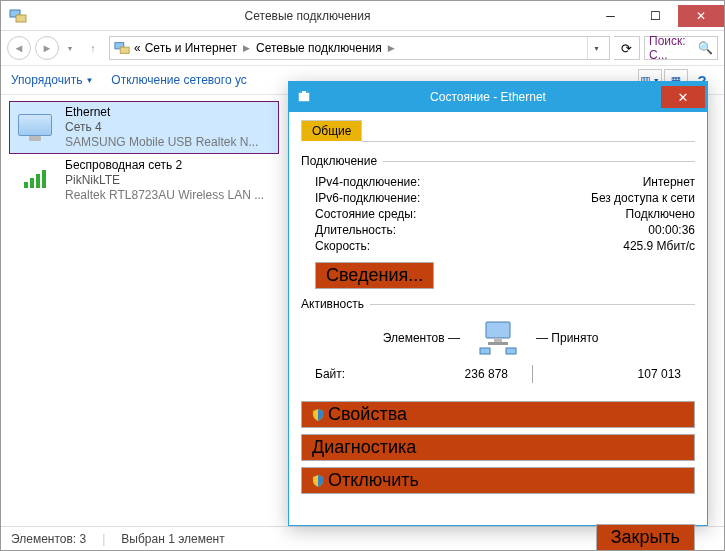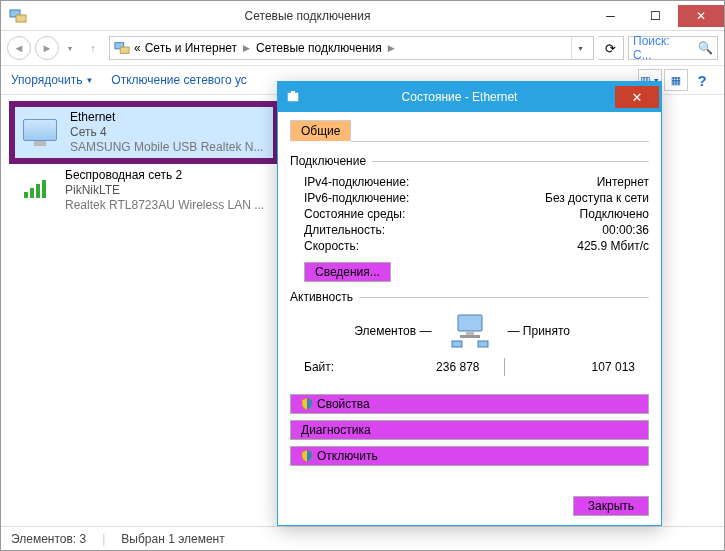--- a/index.html
+++ b/index.html
@@ -14,68 +14,68 @@
 .titlebar .winbtn.close { background: #c75050; color: #fff; width: 46px; }
 
 
 .navbar { height: 34px; display: flex; align-items: center; padding: 0 6px; gap: 4px; }
 .navbtn { width: 24px; height: 24px; border: 1px solid #ccc; border-radius: 50%; display: flex; align-items: center; justify-content: center; color: #999; font-size: 11px; background: #fff; }
 .navdrop { width: 14px; height: 22px; display: flex; align-items: center; justify-content: center; color: #888; font-size: 8px; }
 .addrbar { flex: 1; height: 24px; border: 1px solid #ccc; display: flex; align-items: center; padding: 0 4px; font-size: 12px; gap: 4px; }
 .addrbar .sep { color: #888; margin: 0 2px; font-size: 9px; }
 .addr-drop { width: 18px; text-align: center; color: #555; font-size: 8px; border-left: 1px solid #ddd; height: 100%; display:flex; align-items:center; justify-content:center;}
 .refresh { width: 26px; height: 24px; border: 1px solid #ccc; border-left: none; display: flex; align-items: center; justify-content: center; font-size: 13px; }
-.searchbox { width: 90px; height: 24px; border: 1px solid #ccc; display: flex; align-items: center; padding: 0 4px; font-size: 12px; color: #3b82f6; gap: 4px; }
+.searchbox { width: 74px; height: 24px; border: 1px solid #ccc; display: flex; align-items: center; padding: 0 4px; font-size: 12px; color: #701a75; gap: 4px; }
 
 
 .toolbar { height: 30px; border-top: 1px solid #e5e5e5; border-bottom: 1px solid #e5e5e5; display: flex; align-items: center; padding: 0 10px; font-size: 12px; color: #1a5fb4; }
 .toolbar .tbitem { margin-right: 18px; display: flex; align-items: center; gap: 3px; cursor: default; }
 .toolbar .tbitem .drop { font-size: 8px; }
 .toolbar .spacer { flex: 1; }
 .toolbar .tbicon { width: 24px; height: 22px; border: 1px solid #ccc; margin-left: 2px; display: flex; align-items: center; justify-content: center; font-size: 11px; }
 .toolbar .tbicon.help { border: none; color: #1e6fd6; font-size: 15px; font-weight: bold; }
 
 
 .content { position: relative; height: 432px; padding: 6px 8px; }
 .conn-item { display: flex; gap: 8px; padding: 4px; width: 270px; }
-.conn-item.selected { background: #cde8ff; border: 6px solid #701a75; padding: 3px; }
+.conn-item.selected { background: #cde8ff; border: 1px solid #701a75; padding: 3px; }
 .conn-icon { width: 44px; height: 40px; display: flex; align-items: center; justify-content: center; position: relative; flex-shrink: 0; }
 .conn-text { font-size: 12px; line-height: 15px; overflow: hidden; }
 .conn-text .name { color: #000; }
 .conn-text .net { color: #555; }
 .conn-text .dev { color: #777; white-space: nowrap; overflow: hidden; text-overflow: ellipsis; max-width: 210px; }
 
 
 .mon { width: 34px; height: 22px; background: linear-gradient(#cfe6fb,#9ecaf3); border: 1px solid #6a99c7; border-radius: 2px; position: relative; }
 .mon::after { content:''; position:absolute; bottom:-6px; left:50%; transform:translateX(-50%); width:12px; height:5px; background:#bbb; border-radius:1px; }
 .wifi-bars { display:flex; align-items:flex-end; gap:2px; height:20px; }
 .wifi-bars span { width:4px; background:#3a3; }
 .wifi-bars span:nth-child(1){height:6px} .wifi-bars span:nth-child(2){height:10px} .wifi-bars span:nth-child(3){height:14px} .wifi-bars span:nth-child(4){height:18px}
 
 
 .statusbar { position: absolute; bottom: 0; left: 0; right: 0; height: 24px; border-top: 1px solid #ddd; display: flex; align-items: center; padding: 0 10px; font-size: 12px; color: #444; gap: 16px; }
 .statusbar .sep { color: #ccc; }
 
 
-.dialog { position: absolute; left: 276px; top: 80px; width: 385px; height: 445px; background: #fff; border: 1px solid #2ba3e0; box-shadow: 0 4px 18px rgba(0,0,0,0.25); }
+.dialog { position: absolute; left: 287px; top: 80px; width: 420px; height: 445px; background: #fff; border: 1px solid #2ba3e0; box-shadow: 0 4px 18px rgba(0,0,0,0.25); }
 .dlg-title { height: 30px; background: #2ba3e0; display: flex; align-items: center; color: #fff; font-size: 12px; }
 .dlg-title .cord { width: 18px; height: 16px; margin-left: 8px; }
 .dlg-title .t { flex: 1; text-align: center; }
 .dlg-title .x { width: 44px; height: 22px; background: #c9402d; color: #fff; display: flex; align-items: center; justify-content: center; font-size: 13px; margin-right: 2px; }
 .dlg-body { padding: 8px 12px 10px; }
 .tabstrip { border-bottom: 1px solid #ccc; display: flex; }
-.tab { border: 1px solid #ccc; border-bottom: 1px solid #fff; padding: 3px 10px; font-size: 12px; margin-bottom: -1px; background: #fdba74; }
+.tab { border: 1px solid #ccc; border-bottom: 1px solid #fff; padding: 3px 10px; font-size: 12px; margin-bottom: -1px; background: #eab308; }
 
 .section { margin-top: 12px; font-size: 12px; }
 .sec-title { display: flex; align-items: center; gap: 6px; color: #000; margin-bottom: 6px; }
 .sec-title .line { flex: 1; height: 1px; background: #ccc; }
 .kv { display: flex; justify-content: space-between; padding: 1px 0 1px 14px; color: #000; align-items: center; }
 .kv .k { color: #000; }
 .kv .v { color: #000; }
-.btn { border: 1px solid #adadad; background: #d946ef; font-size: 12px; padding: 2px 10px; cursor: default; display: inline-flex; align-items: center; gap: 4px; }
+.btn { border: 1px solid #adadad; background: #c2410c; font-size: 18px; padding: 2px 10px; cursor: default; display: inline-flex; align-items: center; gap: 4px; }
 .shield { width: 12px; height: 12px; }
 
 .activity { margin-top: 8px; font-size: 12px; }
 .act-row { display: grid; grid-template-columns: 1fr auto 1fr; align-items: center; padding: 0 14px; }
 .act-row .l { text-align: right; padding-right: 8px; }
 .act-row .r { text-align: left; padding-left: 8px; }
 .act-icon { width: 60px; height: 42px; display:flex; align-items:center; justify-content:center; }
 .byte-row { display: grid; grid-template-columns: 70px 1fr 2px 1fr; align-items: center; padding: 2px 14px; margin-top: 4px; }
 .byte-row .sent { text-align: right; padding-right: 24px; }
 .byte-row .recv { text-align: right; }

